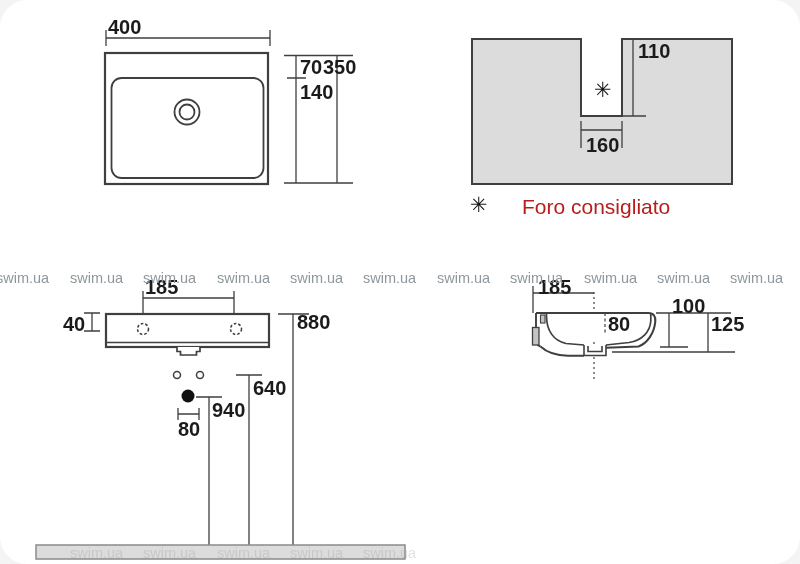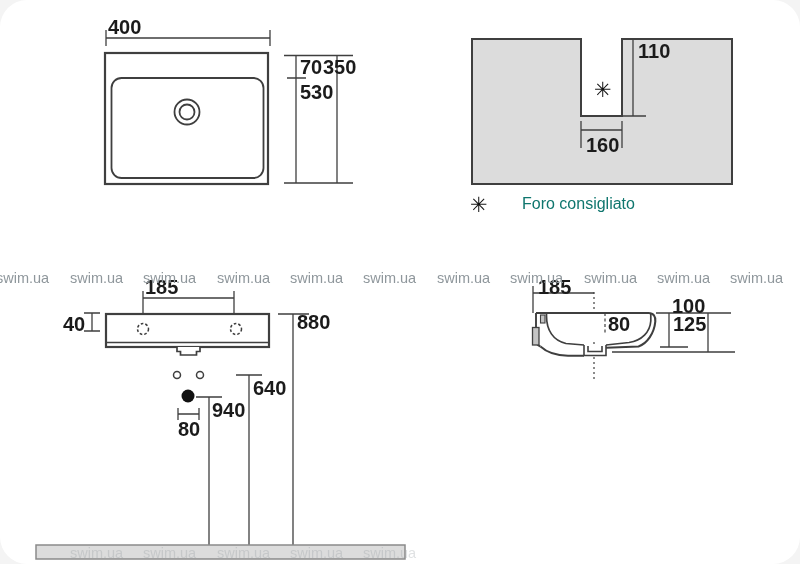--- a/index.html
+++ b/index.html
@@ -10,21 +10,21 @@
   svg{position:absolute;left:0;top:0;z-index:1;}
   .dim{
     position:absolute;z-index:4;font-weight:bold;font-size:20px;line-height:1;
     color:#1b1b1b;white-space:nowrap;letter-spacing:0;
   }
   .marker{
     position:absolute;z-index:4;font-size:21px;line-height:1;color:#111;
     font-family:"DejaVu Sans",sans-serif;font-weight:bold;
   }
   .legend-text{
-    position:absolute;z-index:4;font-size:16px;line-height:1.18;color:#0f766e;
+    position:absolute;z-index:4;font-size:21px;line-height:1.18;color:#b91c1c;
   }
   .wm{
     position:absolute;z-index:6;font-size:14.5px;color:#8f979c;line-height:1;
     white-space:nowrap;
   }
   .wm-bottom{opacity:.28;}
 </style>
 </head>
 <body>
 
@@ -100,40 +100,40 @@
 
       <path stroke-width="1.2" stroke-dasharray="3,2.5" d="M605,313 V334"></path>
 
       <path stroke-width="1.3" d="M656,313 H731 M669,313 V347 M660,347 H688 M708,313 V352 M612,352 H735"></path>
     </g>
   </svg>
 
   <span class="dim" style="left:108px;top:17px">400</span>
   <span class="dim" style="left:300px;top:57px">70</span>
   <span class="dim" style="left:323px;top:57px">350</span>
-  <span class="dim" style="left:300px;top:82px">530</span>
+  <span class="dim" style="left:300px;top:82px">140</span>
 
   <span class="dim" style="left:638px;top:41px">110</span>
   <span class="dim" style="left:586px;top:135px">160</span>
   <span class="marker" style="left:594px;top:80px">✳</span>
 
   <span class="marker" style="left:470px;top:195px">✳</span>
   <span class="legend-text" style="left:522px;top:195px">Foro consigliato</span>
 
   <span class="dim" style="left:145px;top:277px">185</span>
   <span class="dim" style="left:63px;top:314px">40</span>
   <span class="dim" style="left:297px;top:312px">880</span>
   <span class="dim" style="left:253px;top:378px">640</span>
   <span class="dim" style="left:212px;top:400px">940</span>
   <span class="dim" style="left:178px;top:419px">80</span>
 
   <span class="dim" style="left:538px;top:277px">185</span>
   <span class="dim" style="left:608px;top:314px">80</span>
   <span class="dim" style="left:672px;top:296px">100</span>
-  <span class="dim" style="left:673px;top:314px">125</span>
+  <span class="dim" style="left:711px;top:314px">125</span>
 
   <span class="wm" style="left:-4px;top:271px">swim.ua</span>
   <span class="wm" style="left:70px;top:271px">swim.ua</span>
   <span class="wm" style="left:143px;top:271px">swim.ua</span>
   <span class="wm" style="left:217px;top:271px">swim.ua</span>
   <span class="wm" style="left:290px;top:271px">swim.ua</span>
   <span class="wm" style="left:363px;top:271px">swim.ua</span>
   <span class="wm" style="left:437px;top:271px">swim.ua</span>
   <span class="wm" style="left:510px;top:271px">swim.ua</span>
   <span class="wm" style="left:584px;top:271px">swim.ua</span>

